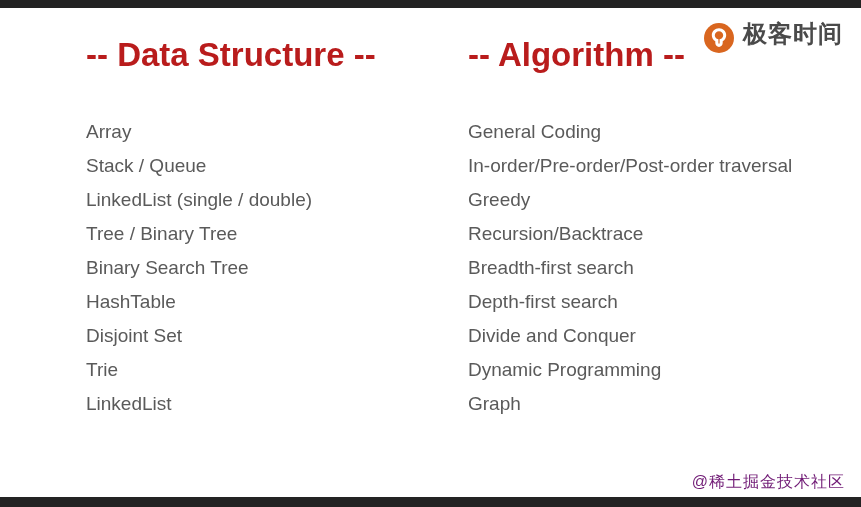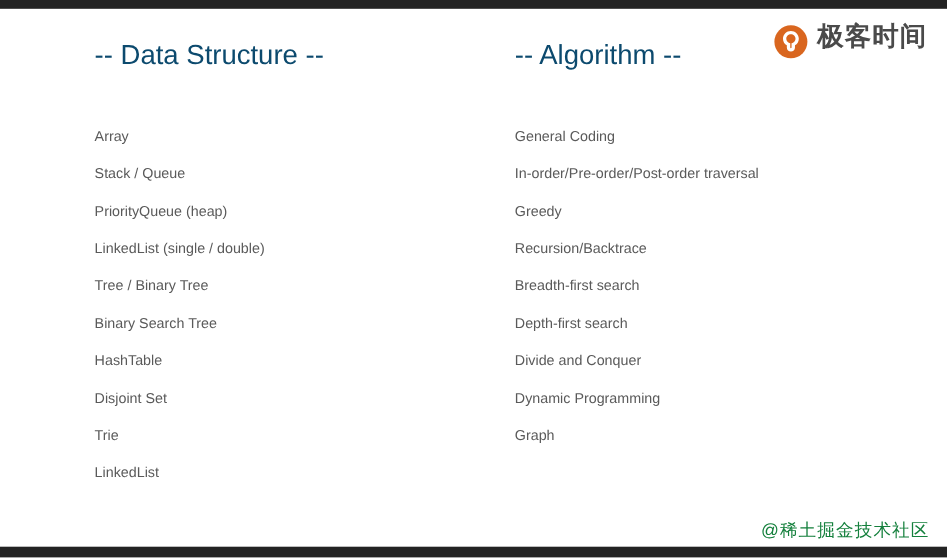--- a/index.html
+++ b/index.html
@@ -55,46 +55,46 @@
     height: 507px;
   }
   .column {
     position: absolute;
     top: 38px;
   }
   .column.left  { left: 86px;  width: 350px; }
   .column.right { left: 468px; width: 400px; }
 
   .col-heading {
-    font-size: 25px;
-    font-weight: normal;
-    color: #0c4a6e;
+    font-size: 33px;
+    font-weight: bold;
+    color: #b91c1c;
     line-height: 1;
     margin: 0 0 44px 0;
     white-space: nowrap;
   }
   .col-list {
     list-style: none;
     margin: 0;
     padding: 0;
   }
   .col-list li {
-    font-size: 13px;
+    font-size: 19px;
     color: #5a5a5a;
     line-height: 34px;
     height: 34px;
     white-space: nowrap;
   }
 
   .watermark {
     position: absolute;
     right: 16px;
     bottom: 14px;
     font-size: 16px;
-    color: #15803d;
+    color: #701a75;
     letter-spacing: 1px;
     white-space: nowrap;
   }
 </style>
 </head>
 <body>
 
 <div id="slide">
 
   <div class="letterbox top"></div>
@@ -108,21 +108,20 @@
     <span class="brand-text">极客时间</span>
   </div>
 
   <div class="columns">
 
     <div class="column left">
       <div class="col-heading">-- Data Structure --</div>
       <ul class="col-list">
         <li>Array</li>
         <li>Stack / Queue</li>
-        <li>PriorityQueue (heap)</li>
         <li>LinkedList (single / double)</li>
         <li>Tree / Binary Tree</li>
         <li>Binary Search Tree</li>
         <li>HashTable</li>
         <li>Disjoint Set</li>
         <li>Trie</li>
         <li>LinkedList</li>
       </ul>
     </div>
 

